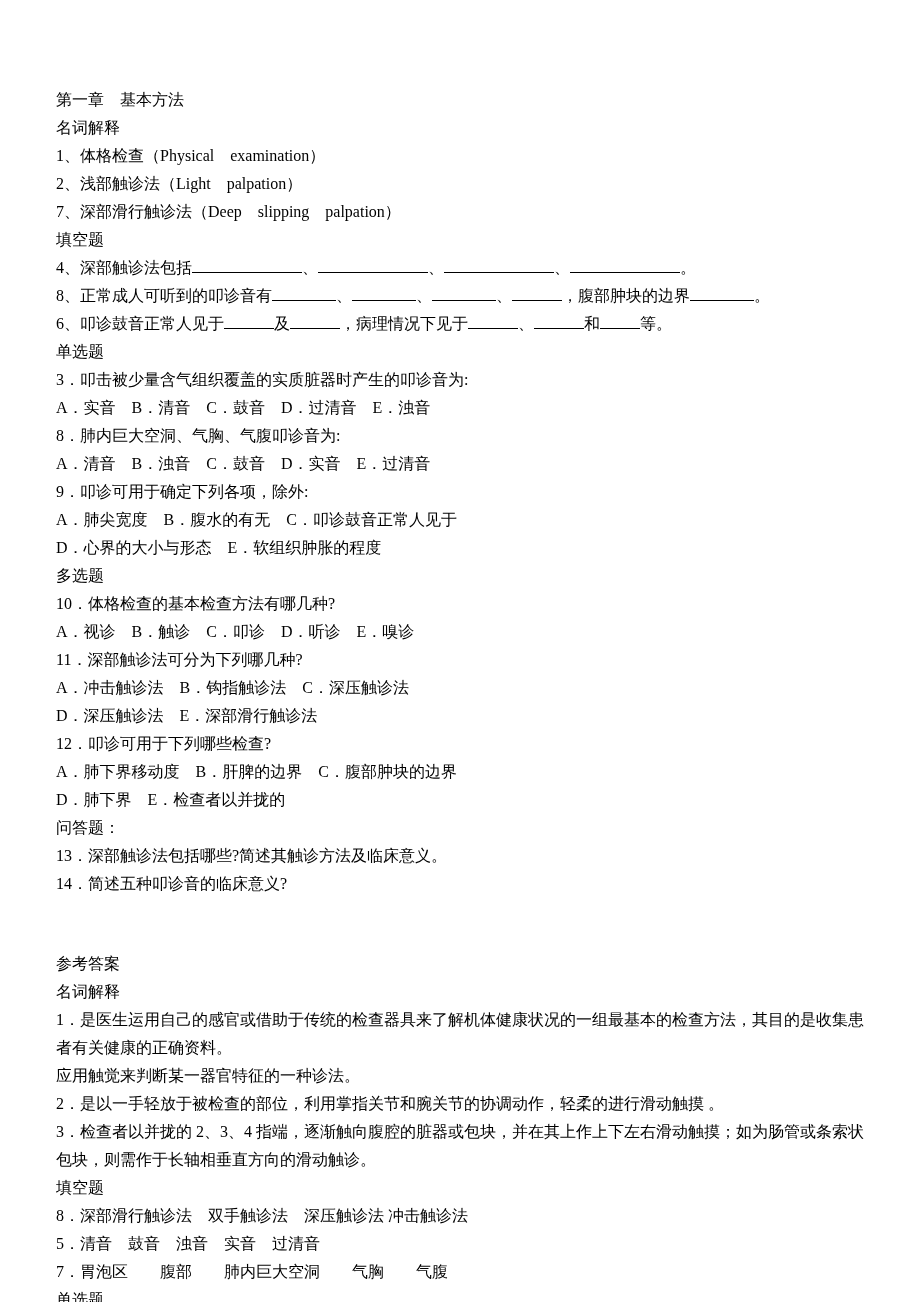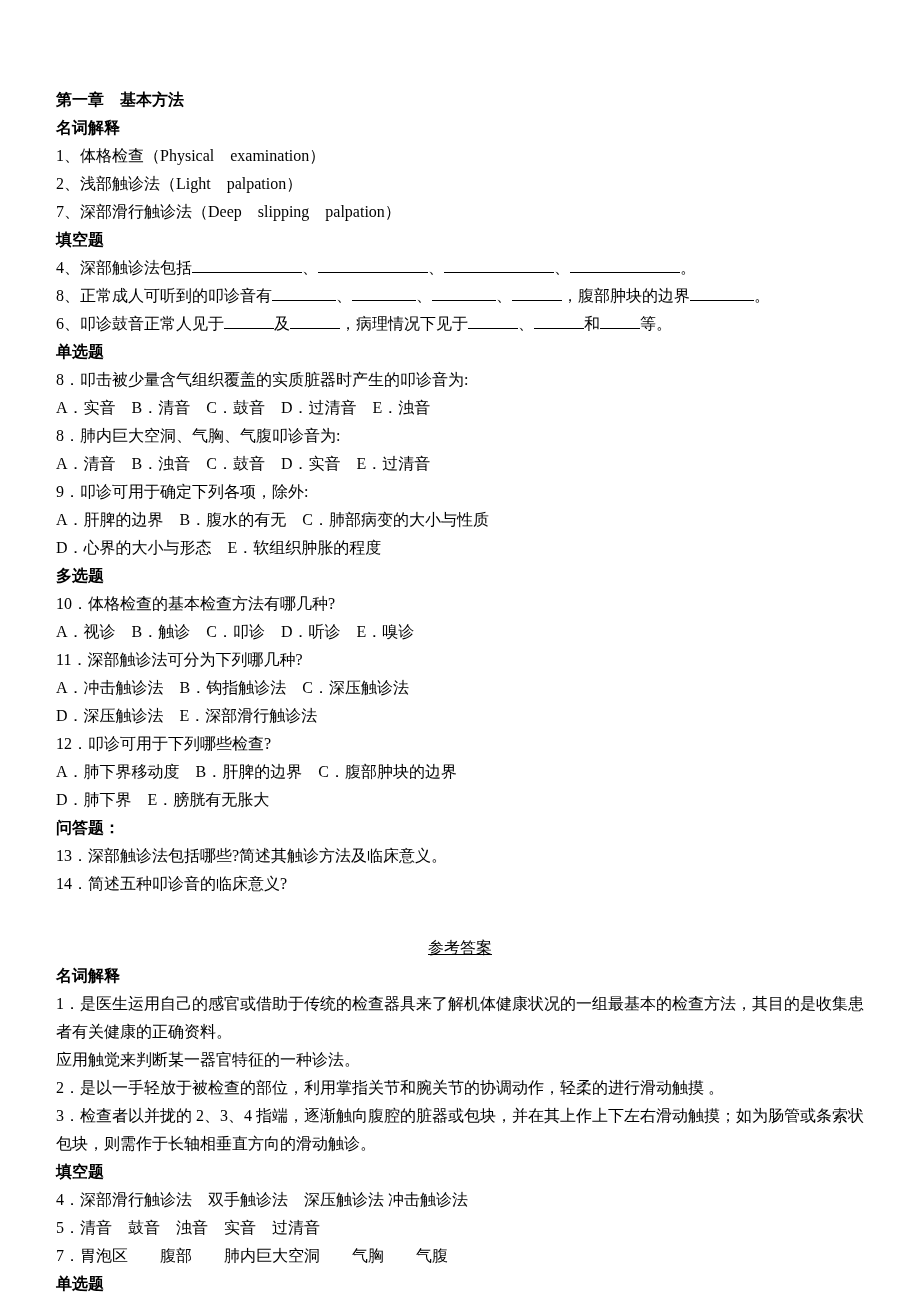--- a/index.html
+++ b/index.html
@@ -7,33 +7,32 @@
       font-size: 16px;
       line-height: 1.75;
       color: #000;
       background: #fff;
       margin: 0;
       padding: 86px 56px 30px 56px;
       width: 920px;
       box-sizing: border-box;
     }
     .bold {
-      font-weight: bold;
+      font-weight: normal;
     }
     p {
       margin: 0;
     }
     .line {
       margin: 0;
       white-space: normal;
     }
     .answer-title {
-      text-align: center;
-      margin-top: 36px;
-      text-decoration: underline;
+      text-align: left;
+      margin-top: 52px;
     }
     .blank {
       display: inline-block;
       border-bottom: 1px solid #000;
       min-width: 80px;
       height: 1.1em;
       vertical-align: baseline;
     }
     .blank-short {
       display: inline-block;
@@ -68,48 +67,48 @@
 
 <p class="line">
   <span>8、正常成人可听到的叩诊音有</span><span class="blank" style="min-width:64px"></span><span>、</span><span class="blank" style="min-width:64px"></span><span>、</span><span class="blank" style="min-width:64px"></span><span>、</span><span class="blank-short"></span><span>，腹部肿块的边界</span><span class="blank" style="min-width:64px"></span><span>。</span>
 </p>
 
 <p class="line">
   <span>6、叩诊鼓音正常人见于</span><span class="blank-short"></span><span>及</span><span class="blank-short"></span><span>，病理情况下见于</span><span class="blank-short"></span><span>、</span><span class="blank-short"></span><span>和</span><span class="blank-short" style="min-width:40px"></span><span>等。</span>
 </p>
 
 <p class="line bold">单选题</p>
-<p class="line">8．叩击被少量含气组织覆盖的实质脏器时产生的叩诊音为:</p>
+<p class="line">3．叩击被少量含气组织覆盖的实质脏器时产生的叩诊音为:</p>
 <p class="line">A．实音　B．清音　C．鼓音　D．过清音　E．浊音</p>
 <p class="line">8．肺内巨大空洞、气胸、气腹叩诊音为:</p>
 <p class="line">A．清音　B．浊音　C．鼓音　D．实音　E．过清音</p>
 <p class="line">9．叩诊可用于确定下列各项，除外:</p>
-<p class="line">A．肝脾的边界　B．腹水的有无　C．肺部病变的大小与性质</p>
+<p class="line">A．肺尖宽度　B．腹水的有无　C．叩诊鼓音正常人见于</p>
 <p class="line">D．心界的大小与形态　E．软组织肿胀的程度</p>
 
 <p class="line bold">多选题</p>
 <p class="line">10．体格检查的基本检查方法有哪几种?</p>
 <p class="line">A．视诊　B．触诊　C．叩诊　D．听诊　E．嗅诊</p>
 <p class="line">11．深部触诊法可分为下列哪几种?</p>
 <p class="line">A．冲击触诊法　B．钩指触诊法　C．深压触诊法</p>
 <p class="line">D．深压触诊法　E．深部滑行触诊法</p>
 <p class="line">12．叩诊可用于下列哪些检查?</p>
 <p class="line">A．肺下界移动度　B．肝脾的边界　C．腹部肿块的边界</p>
-<p class="line">D．肺下界　E．膀胱有无胀大</p>
+<p class="line">D．肺下界　E．检查者以并拢的</p>
 
 <p class="line bold">问答题：</p>
 <p class="line">13．深部触诊法包括哪些?简述其触诊方法及临床意义。</p>
 <p class="line">14．简述五种叩诊音的临床意义?</p>
 
 <p class="line answer-title">参考答案</p>
 
 <p class="line bold">名词解释</p>
 <p class="line">1．是医生运用自己的感官或借助于传统的检查器具来了解机体健康状况的一组最基本的检查方法，其目的是收集患者有关健康的正确资料。</p>
 <p class="line">应用触觉来判断某一器官特征的一种诊法。</p>
 <p class="line">2．是以一手轻放于被检查的部位，利用掌指关节和腕关节的协调动作，轻柔的进行滑动触摸 。</p>
 <p class="line">3．检查者以并拢的 2、3、4 指端，逐渐触向腹腔的脏器或包块，并在其上作上下左右滑动触摸；如为肠管或条索状包块，则需作于长轴相垂直方向的滑动触诊。</p>
 
 <p class="line bold">填空题</p>
-<p class="line">4．深部滑行触诊法　双手触诊法　深压触诊法 冲击触诊法</p>
+<p class="line">8．深部滑行触诊法　双手触诊法　深压触诊法 冲击触诊法</p>
 <p class="line">5．清音　鼓音　浊音　实音　过清音</p>
 <p class="line">7．胃泡区　　腹部　　肺内巨大空洞　　气胸　　气腹</p>
 
 <p class="line bold">单选题</p>
 
 </body></html>

